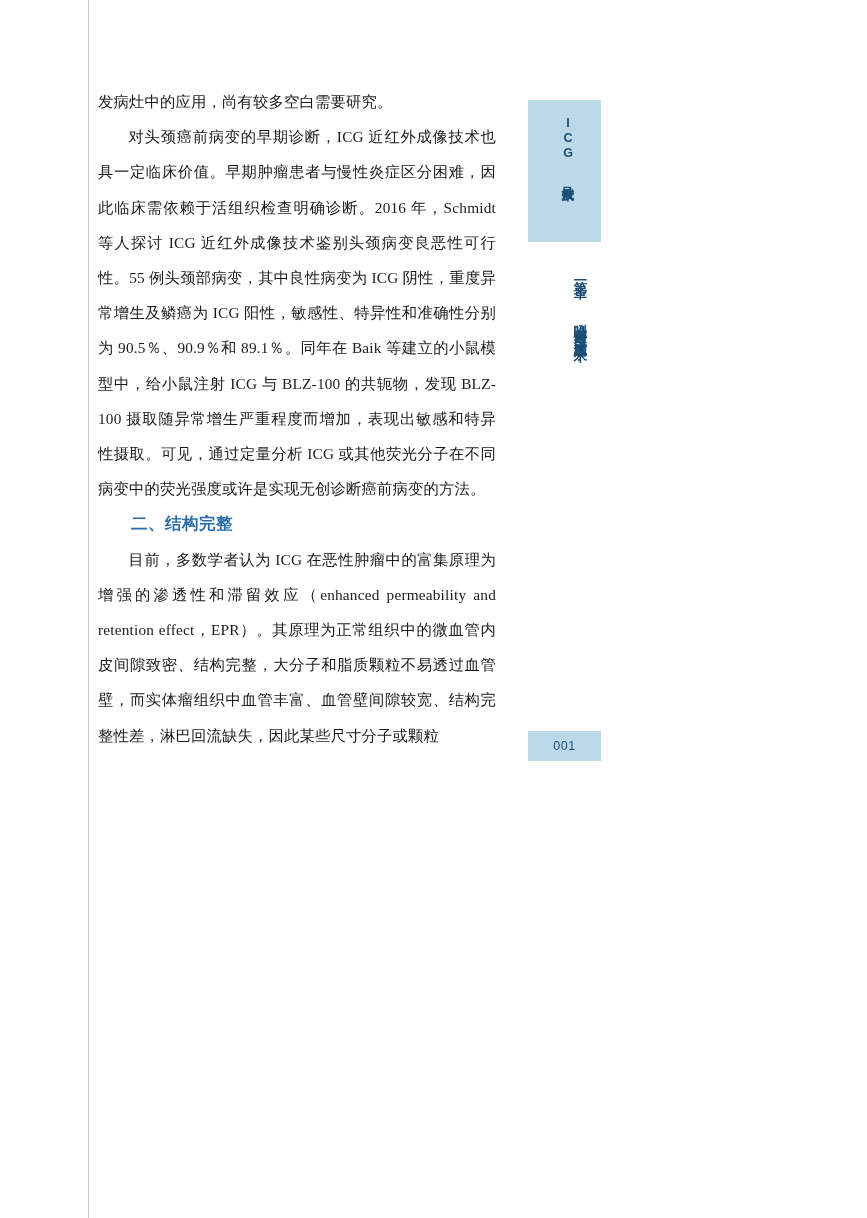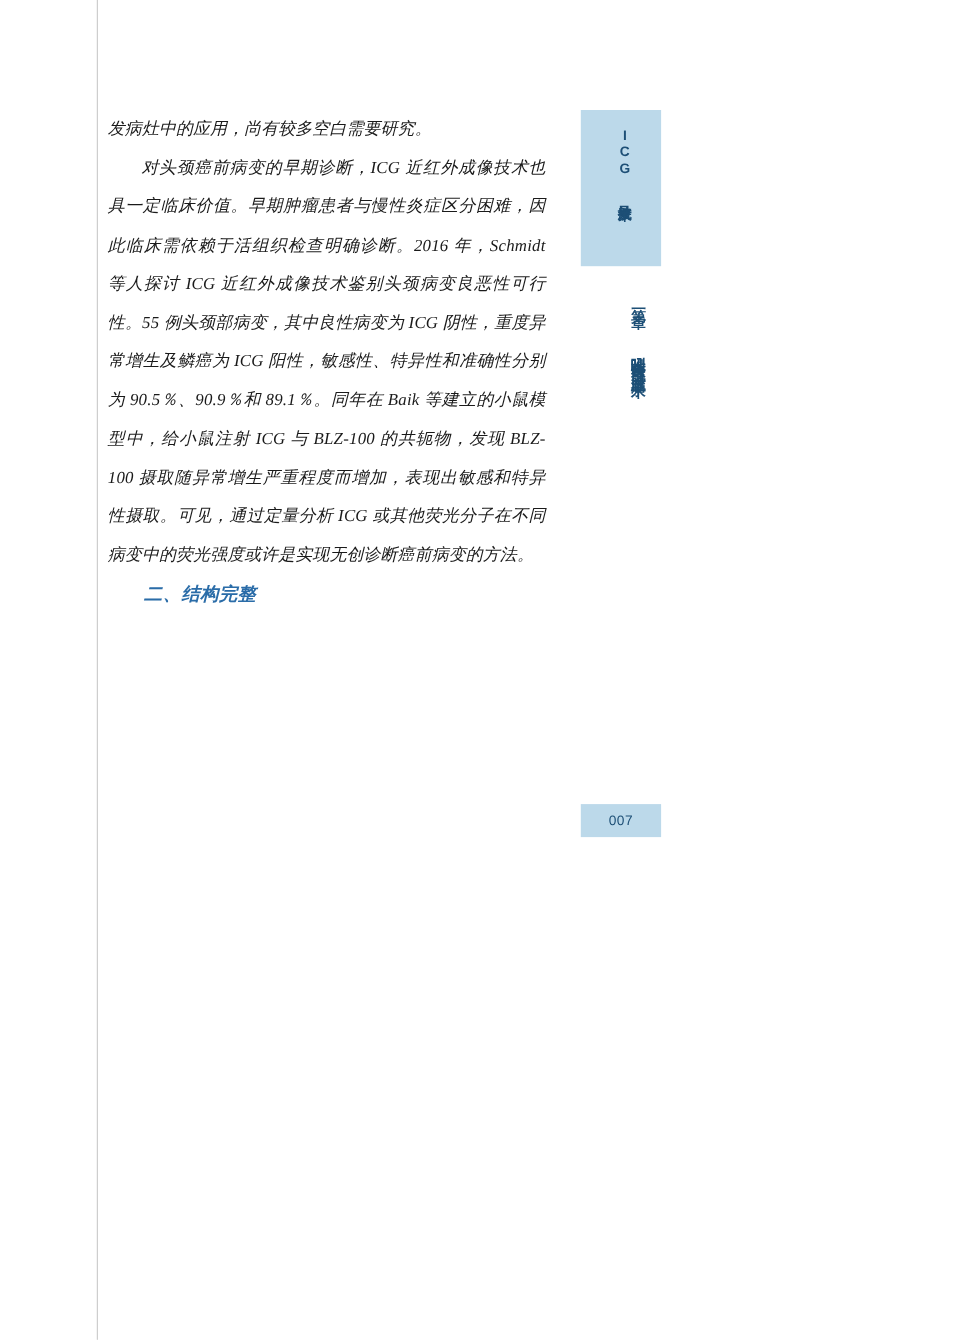--- a/index.html
+++ b/index.html
@@ -32,25 +32,24 @@
     top: 0;
     width: 1px;
     height: 1218px;
     background: #c9c9c9;
   }
 
   
   .text-column {
     position: absolute;
     left: 88px;
-    top: 100px;
+    top: 84px;
     width: 420px;
     padding: 0 12px 0 10px;
     box-sizing: border-box;
-    font-style: italic;
   }
 
   .para {
     font-size: 15.3px;
     line-height: 35.2px;
     text-align: justify;
     text-justify: inter-ideograph;
     margin: 0;
     letter-spacing: 0.2px;
   }
@@ -137,28 +136,29 @@
 <body>
 
 <div class="page">
 
   <div class="left-rule"></div>
 
   <div class="text-column">
     <p class="para">发病灶中的应用，尚有较多空白需要研究。</p>
     <p class="para indent">对头颈癌前病变的早期诊断，ICG 近红外成像技术也具一定临床价值。早期肿瘤患者与慢性炎症区分困难，因此临床需依赖于活组织检查明确诊断。2016 年，Schmidt 等人探讨 ICG 近红外成像技术鉴别头颈病变良恶性可行性。55 例头颈部病变，其中良性病变为 ICG 阴性，重度异常增生及鳞癌为 ICG 阳性，敏感性、特异性和准确性分别为 90.5％、90.9％和 89.1％。同年在 Baik 等建立的小鼠模型中，给小鼠注射 ICG 与 BLZ-100 的共轭物，发现 BLZ-100 摄取随异常增生严重程度而增加，表现出敏感和特异性摄取。可见，通过定量分析 ICG 或其他荧光分子在不同病变中的荧光强度或许是实现无创诊断癌前病变的方法。</p>
     <h2 class="section-heading">二、结构完整</h2>
+    <p class="para indent">目前，多数学者认为 ICG 在恶性肿瘤中的富集原理为增强的渗透性和滞留效应（enhanced permeability and retention effect，EPR）。其原理为正常组织中的微血管内皮间隙致密、结构完整，大分子和脂质颗粒不易透过血管壁，而实体瘤组织中血管丰富、血管壁间隙较宽、结构完整性差，淋巴回流缺失，因此某些尺寸分子或颗粒</p>
   </div>
 
   <div class="chapter-tab">
     <div class="chapter-tab-label">ICG 导航技术</div>
   </div>
 
   <div class="side-title">
     <span class="chap-no">第一章</span>
     <span>吲哚菁绿引导口腔癌手术</span>
   </div>
 
   <div class="folio">
-    <div class="folio-number">007</div>
+    <div class="folio-number">001</div>
   </div>
 
 </div>
 
 </body></html>

